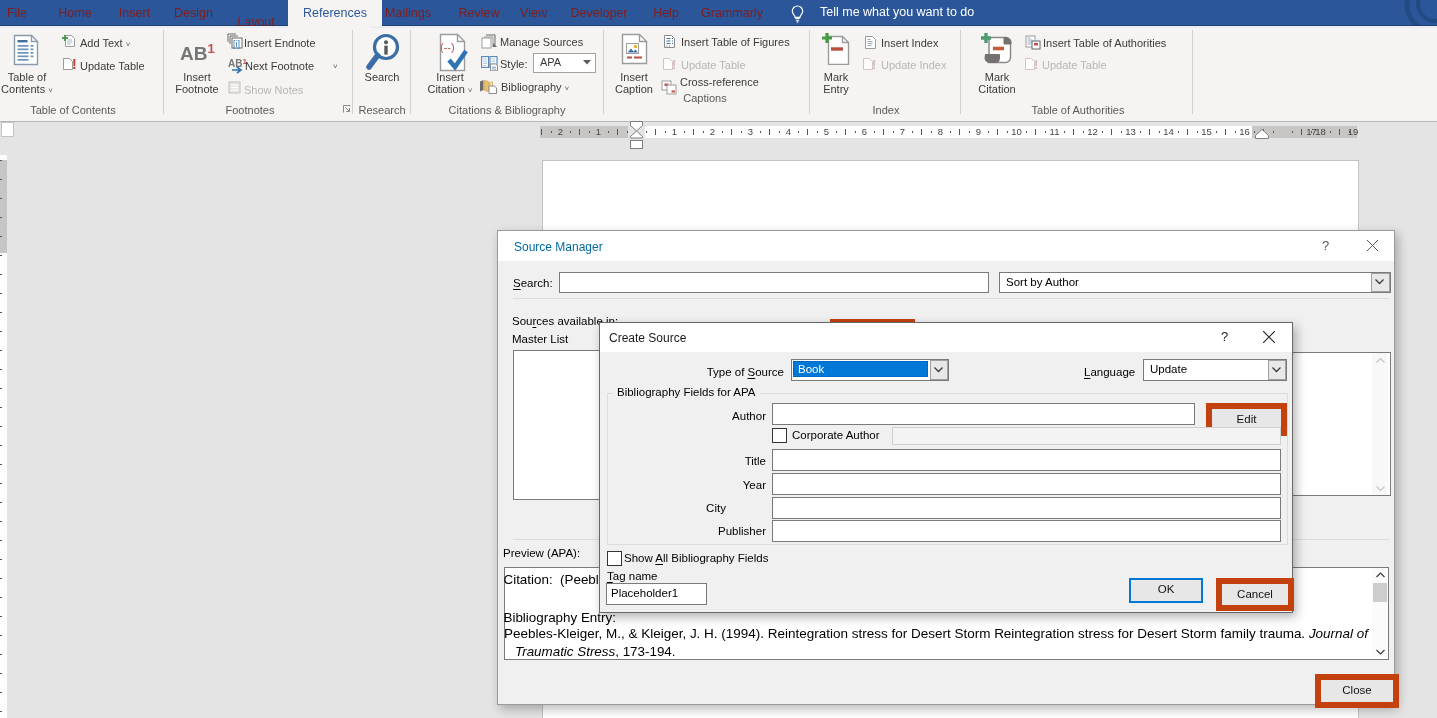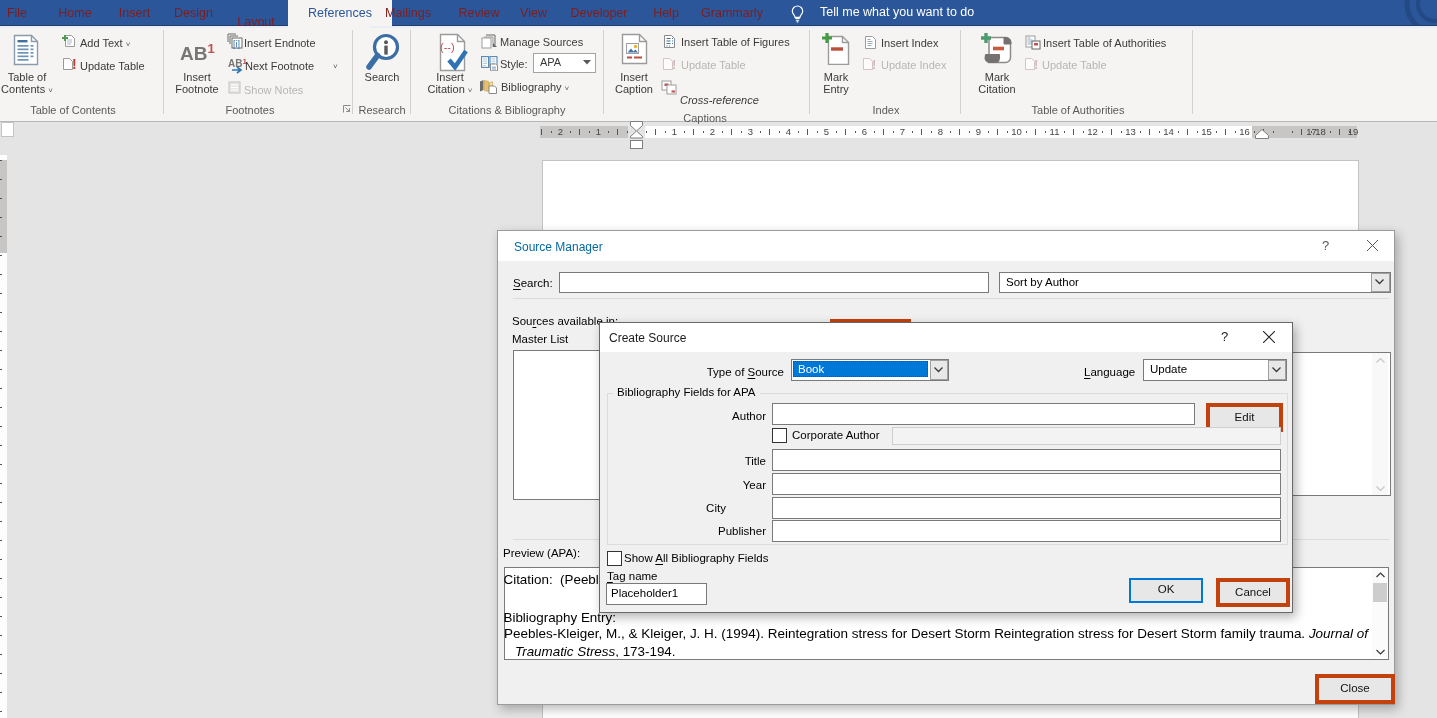--- a/index.html
+++ b/index.html
@@ -23,42 +23,42 @@
             white-space:nowrap;width:120px;margin-left:-60px;line-height:12px;}
   .dd{color:#5c5a58;font-size:8px;}
   
   #hrulerband{top:126px;height:12px;background:#fdfdfd;}
   .rnum{position:absolute;top:0px;font-size:9.5px;color:#444;line-height:12px;
         width:20px;margin-left:-10px;text-align:center;}
   
   .dlg{position:absolute;background:#f0f0f0;}
   .dlgtitle{position:absolute;left:0;top:0;right:0;height:30px;background:#fff;}
   .field{position:absolute;background:#fff;border:1px solid #7a7a7a;}
-  .btn{position:absolute;background:#e7e7e7;border:4px solid #c2410c;
+  .btn{position:absolute;background:#e7e7e7;border:6px solid #c2410c;
        font-size:11.5px;color:#111;text-align:center;}
   .lbl{position:absolute;font-size:11.5px;color:#000;white-space:nowrap;}
   .combo-btn{position:absolute;background:#e8e8e8;border:1px solid #a0a0a0;}
   .chev{stroke:#3b3a39;stroke-width:1.3;fill:none;}
   u{text-decoration:underline;text-underline-offset:2px;}
 </style>
 </head>
 <body>
 
 <div class="abs" id="topbar"></div>
 <svg class="abs" style="left:1395px;top:0;" width="42" height="26" viewBox="0 0 42 26">
   <circle cx="40" cy="4" r="28" fill="none" stroke="#234a85" stroke-width="5"></circle>
   <circle cx="40" cy="4" r="17" fill="none" stroke="#234a85" stroke-width="4"></circle>
 </svg>
 <div class="abs" style="left:0;top:24.5px;width:1437px;height:1.5px;background:#1f3e6e;"></div>
 <div class="tab" style="left:2px;width:30px;">File</div>
 <div class="tab" style="left:44px;width:62px;">Home</div>
 <div class="tab" style="left:106px;width:57px;">Insert</div>
 <div class="tab" style="left:163px;width:61px;">Design</div>
 <div class="tab" style="left:224px;width:64px;margin-top:9px;">Layout</div>
-<div class="tab active" style="left:288px;width:104px;">References</div>
+<div class="tab active" style="left:288px;width:94px;">References</div>
 <div class="tab" style="left:370px;width:76px;">Mailings</div>
 <div class="tab" style="left:446px;width:66px;">Review</div>
 <div class="tab" style="left:512px;width:43px;">View</div>
 <div class="tab" style="left:555px;width:88px;">Developer</div>
 <div class="tab" style="left:643px;width:46px;">Help</div>
 <div class="tab" style="left:689px;width:86px;">Grammarly</div>
 <svg class="abs" style="left:789px;top:4px;" width="17" height="19" viewBox="0 0 17 19">
   <path d="M8.5 2 a5.2 5.2 0 0 1 5.2 5.2 c0 2.1-1.2 3.2-2 4.3-.5.7-.7 1.2-.7 1.8 h-5 c0-.6-.2-1.1-.7-1.8-.8-1.1-2-2.2-2-4.3 A5.2 5.2 0 0 1 8.5 2z" fill="none" stroke="#fff" stroke-width="1.2"></path>
   <path d="M6.3 14.5h4.4M6.8 16.2h3.4M7.6 17.9h1.8" stroke="#fff" stroke-width="1.1" fill="none"></path>
 </svg>
@@ -184,21 +184,21 @@
   <path d="M1.5 1.5h6l3 3v8h-9z" fill="#fdfbfb" stroke="#d4c4c4"></path>
   <text x="10" y="12" font-size="13" font-weight="bold" fill="#d0bcbc" font-family="Liberation Sans">!</text>
 </svg>
 <div class="rlabel dis" style="left:681px;top:59px;">Update Table</div>
 <svg class="abs" style="left:661px;top:80px;" width="16" height="15" viewBox="0 0 16 15">
   <rect x="1" y="1" width="9" height="9" fill="#fff" stroke="#9b9b9b"></rect>
   <rect x="3.5" y="3.5" width="4" height="2.5" fill="#c0504d"></rect>
   <rect x="6" y="5" width="9" height="9" fill="#fff" stroke="#9b9b9b"></rect>
   <rect x="10.5" y="10.5" width="3.5" height="2" fill="#c0504d"></rect>
 </svg>
-<div class="rlabel" style="left:680px;top:94px;font-style:italic;">Cross-reference</div>
+<div class="rlabel" style="left:680px;top:76px;">Cross-reference</div>
 
 <svg class="abs" style="left:821px;top:32px;" width="29" height="33" viewBox="0 0 29 33">
   <path d="M7.5 4.5h14l6 6v22h-20z" fill="#fff" stroke="#9b9b9b" stroke-width="1.4"></path>
   <path d="M21.5 4.5v6h6" fill="none" stroke="#9b9b9b" stroke-width="1.4"></path>
   <path d="M6 1v10M1 6h10" stroke="#449b44" stroke-width="3.2"></path>
   <path d="M10 17h12" stroke="#b8503c" stroke-width="3.4"></path>
 </svg>
 <div class="biglabel" style="left:836px;top:71px;">Mark<br>Entry</div>
 <svg class="abs" style="left:863px;top:35px;" width="15" height="15" viewBox="0 0 15 15">
   <path d="M2.5 1.5h7l3 3v9h-10z" fill="#fff" stroke="#9b9b9b"></path>
@@ -236,21 +236,21 @@
 <div class="gsep" style="left:352px;"></div>
 <div class="gsep" style="left:410px;"></div>
 <div class="gsep" style="left:603px;"></div>
 <div class="gsep" style="left:809px;"></div>
 <div class="gsep" style="left:960px;"></div>
 <div class="gsep" style="left:1192px;"></div>
 <div class="glabel" style="left:73px;top:104px;">Table of Contents</div>
 <div class="glabel" style="left:250px;top:104px;">Footnotes</div>
 <div class="glabel" style="left:382px;top:104px;">Research</div>
 <div class="glabel" style="left:507px;top:104px;">Citations &amp; Bibliography</div>
-<div class="glabel" style="left:705px;top:112px;">Captions</div>
+<div class="glabel" style="left:705px;top:92px;">Captions</div>
 <div class="glabel" style="left:886px;top:104px;">Index</div>
 <div class="glabel" style="left:1078px;top:104px;">Table of Authorities</div>
 
 <div id="rulerrow">
 
   <div class="abs" style="left:1px;top:122px;width:11px;height:13px;background:#fff;border:1px solid #c3c3c3;"></div>
 
   <div class="abs" style="left:0;top:155px;width:7px;height:563px;background:#fdfdfd;"></div>
   <div class="abs" style="left:0;top:160px;width:7px;height:93px;background:#c8c6c4;"></div>
   <div class="abs" style="left:0px;top:155px;width:2px;height:563px;background-image:repeating-linear-gradient(to bottom,#555 0 1px,transparent 1px 19px);background-position-y:5px;"></div>

